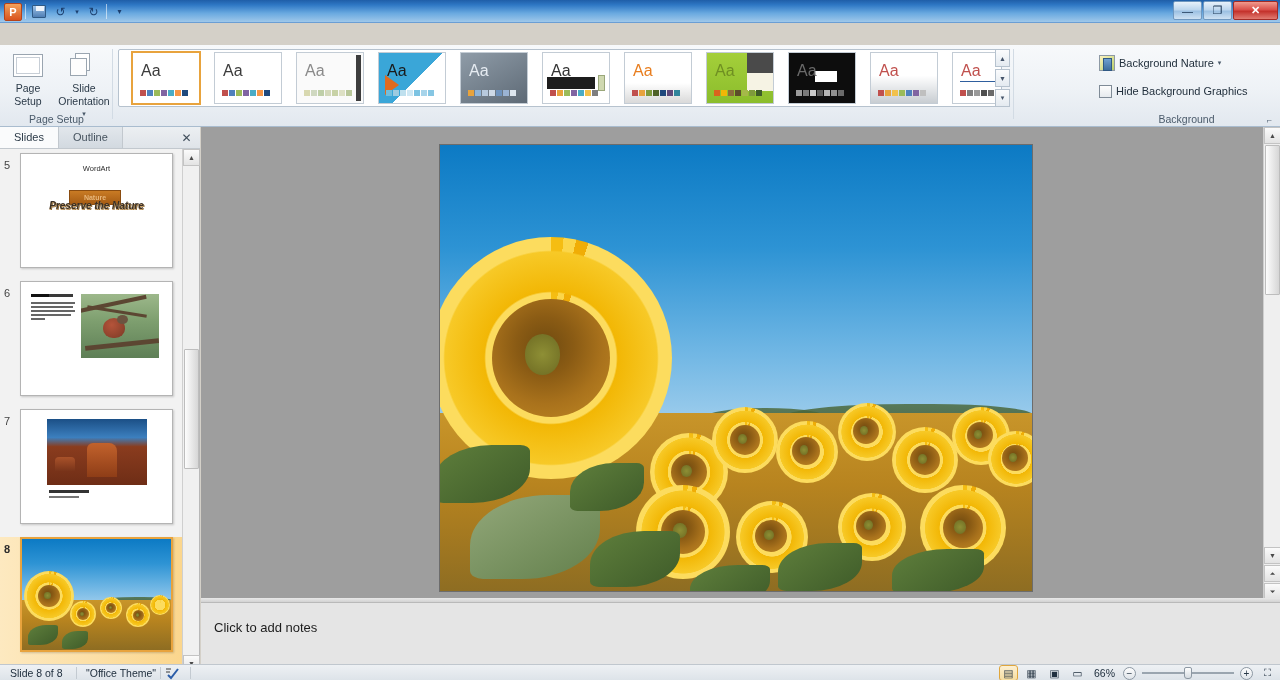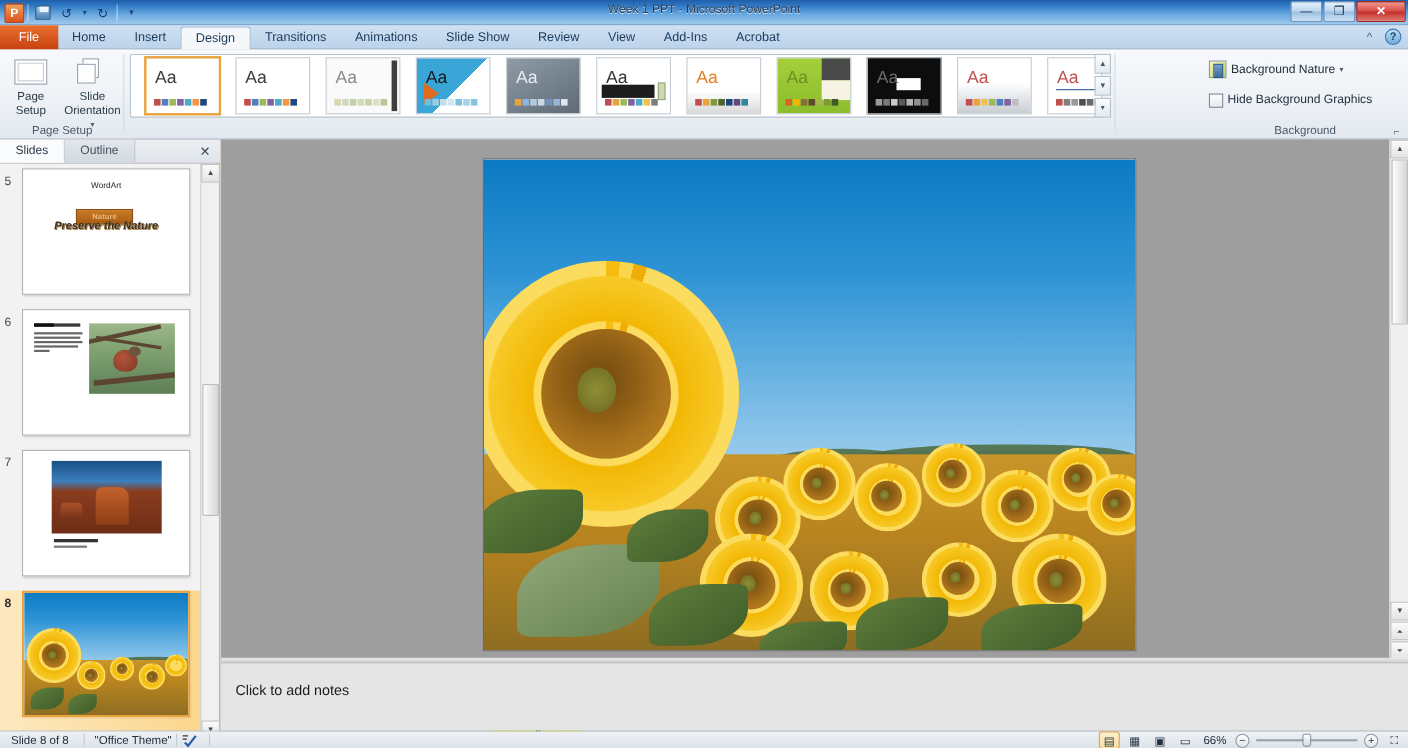--- a/index.html
+++ b/index.html
@@ -173,21 +173,21 @@
   }
   .chk { width: 13px; height: 13px; border: 1px solid #7f8b97; background: linear-gradient(180deg,#fdfdfd,#e6eaee); }
   .dialog-launcher {
     position: absolute; right: 5px; bottom: 2px; width: 11px; height: 11px;
     font-size: 9px; color: #5a6a7a; display: flex; align-items: center; justify-content: center;
   }
 
   
   .leftpanel {
     position: absolute; left: 0; top: 127px; width: 200px; height: 545px;
-    background: #f9a8d4; border-right: 1px solid #b8b8b8;
+    background: #404040; border-right: 1px solid #b8b8b8;
   }
   .panel-tabs {
     position: absolute; left: 0; top: 0; width: 200px; height: 22px;
     background: linear-gradient(180deg,#eceff2,#dfe4e9); border-bottom: 1px solid #c2c8ce;
   }
   .ptab {
     float: left; height: 21px; line-height: 21px; padding: 0 14px; font-size: 11px; color: #2b3a48;
     cursor: default;
   }
   .ptab.active { background: #fafbfc; border-right: 1px solid #c2c8ce; }
@@ -367,45 +367,27 @@
       <div class="qat-sep"></div>
       <div class="qat-ico">
           <span class="save-ico"></span>
         </div>
       <div class="qat-ico">↺</div>
       <div class="qat-ico" style="font-size:7px;width:8px;">▾</div>
       <div class="qat-ico">↻</div>
       <div class="qat-sep"></div>
       <div class="qat-ico" style="font-size:8px;">▾</div>
     </div>
-    <div class="title-text">Week 1 PPT  -  Microsoft PowerPoint</div>
     <div class="win-btns">
       <div class="win-btn">—</div>
       <div class="win-btn">❐</div>
       <div class="win-btn close">✕</div>
     </div>
   </div>
 
-  <div class="tabstrip">
-    <div class="tab file">File</div>
-    <div class="tab">Home</div>
-    <div class="tab">Insert</div>
-    <div class="tab active">Design</div>
-    <div class="tab">Transitions</div>
-    <div class="tab">Animations</div>
-    <div class="tab">Slide Show</div>
-    <div class="tab">Review</div>
-    <div class="tab">View</div>
-    <div class="tab">Add-Ins</div>
-    <div class="tab">Acrobat</div>
-    <div class="tab-right">
-      <div class="tab-ico">^</div>
-      <div class="help-ico">?</div>
-    </div>
-  </div>
 
   <div class="ribbon">
 
     <div class="grp grp-pagesetup">
       <div class="bigbtn" style="left:4px;">
         <div class="ic">
             <span class="ps-icon"></span>
           </div>
         <div class="lb">Page</div>
         <div class="lb">Setup</div>

